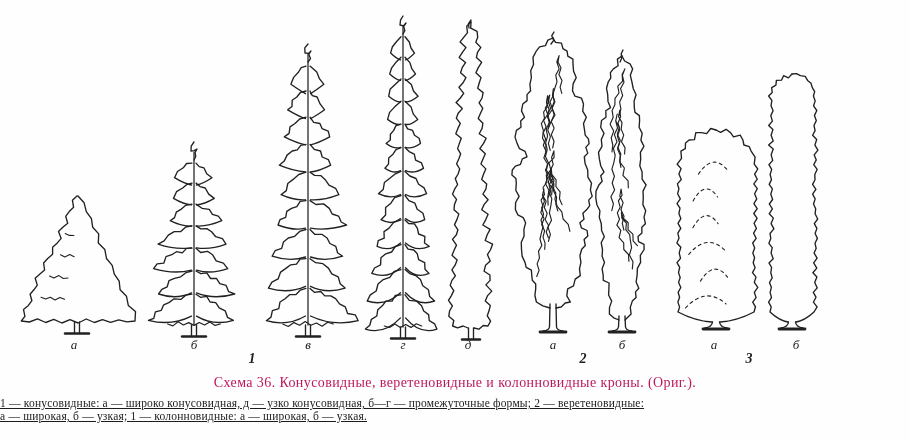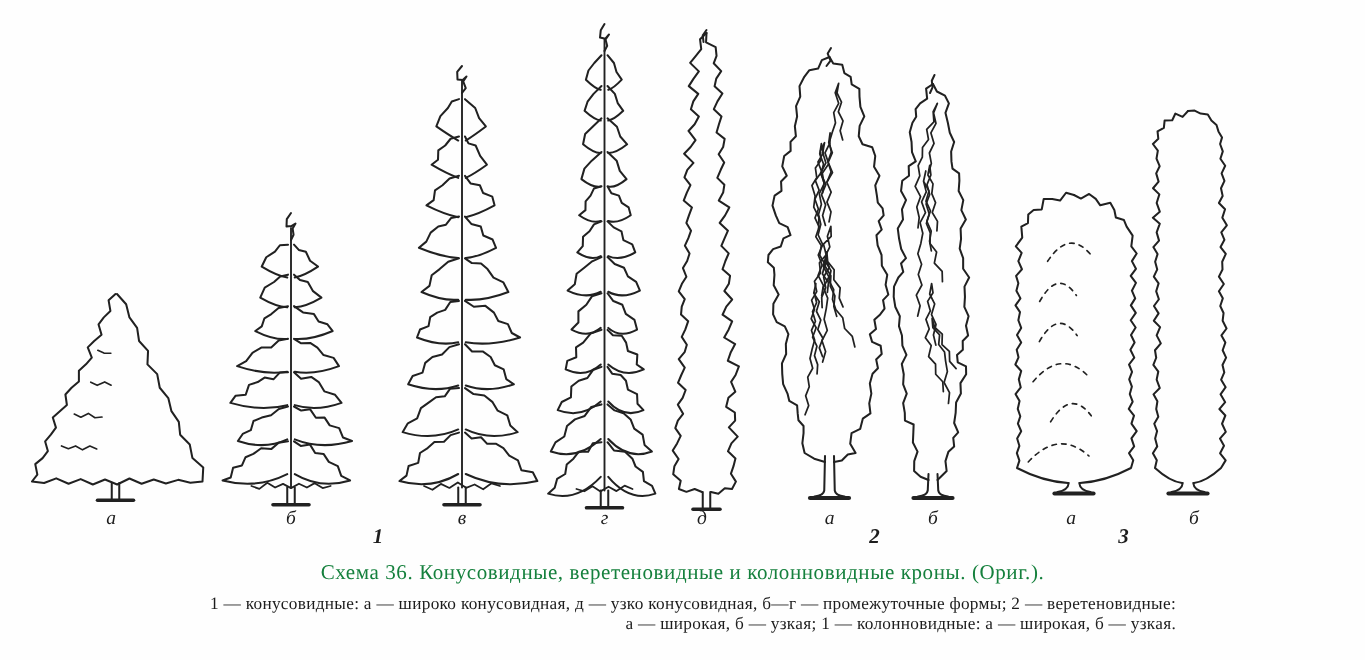--- a/index.html
+++ b/index.html
@@ -20,27 +20,28 @@
   .glabel{
     position:absolute;top:351px;width:34px;
     text-align:center;
     font:italic bold 14px "Liberation Serif", serif;
     color:#1d1d1d;
   }
   .caption{
     position:absolute;top:375px;left:0;width:910px;
     text-align:center;
     font-size:14px;letter-spacing:0.4px;
-    color:#15803d;
+    color:#be185d;
   }
   .legend{
     position:absolute;top:397px;left:0;width:784px;
-    text-align:right;
+    text-align:left;
     font-size:11.5px;line-height:13px;letter-spacing:0.2px;
     color:#1c1c1c;
+    text-decoration:underline;
   }
 </style>
 </head>
 <body>
 
 <div class="page">
 
   <svg id="trees-svg" class="trees-svg" width="910" height="372" viewBox="0 0 910 372">
       <g>
         <path d="M77 196 L72.4 200.2 L73.6 207.3 L69.2 211.6 L65.7 216.3 L67.7 223.2 L62.8 227.3 L58.5 231.6 L61.2 238.4 L57.3 242.9 L52.6 247.2 L52.6 254.3 L47.7 258.5 L43.6 263.0 L44.6 270.0 L39.9 274.1 L35.2 278.3 L37.3 285.1 L33.9 289.8 L30.1 294.3 L31.9 300.7 L28.4 305.4 L23.5 309.4 L24.9 316.4 L21.3 321.0 L29.4 322.0 L37.5 318.9 L45.7 322.5 L53.8 319.4 L61.9 323.0 L70.0 319.7 L78.1 323.0 L86.3 319.0 L94.4 322.5 L102.5 319.7 L110.6 322.3 L118.8 319.9 L126.9 321.9 L135.0 321.0 L135.5 311.6 L128.3 305.4 L126.5 296.3 L120.1 289.8 L119.2 281.2 L114.3 274.1 L112.2 265.4 L106.5 258.5 L104.8 249.4 L98.3 242.9 L98.7 233.9 L92.7 227.3 L91.4 218.6 L86.3 211.6 L84.1 202.8 L78.0 196.0" fill="none" stroke="#212121" stroke-width="1.35" stroke-linecap="round" stroke-linejoin="round"></path>

